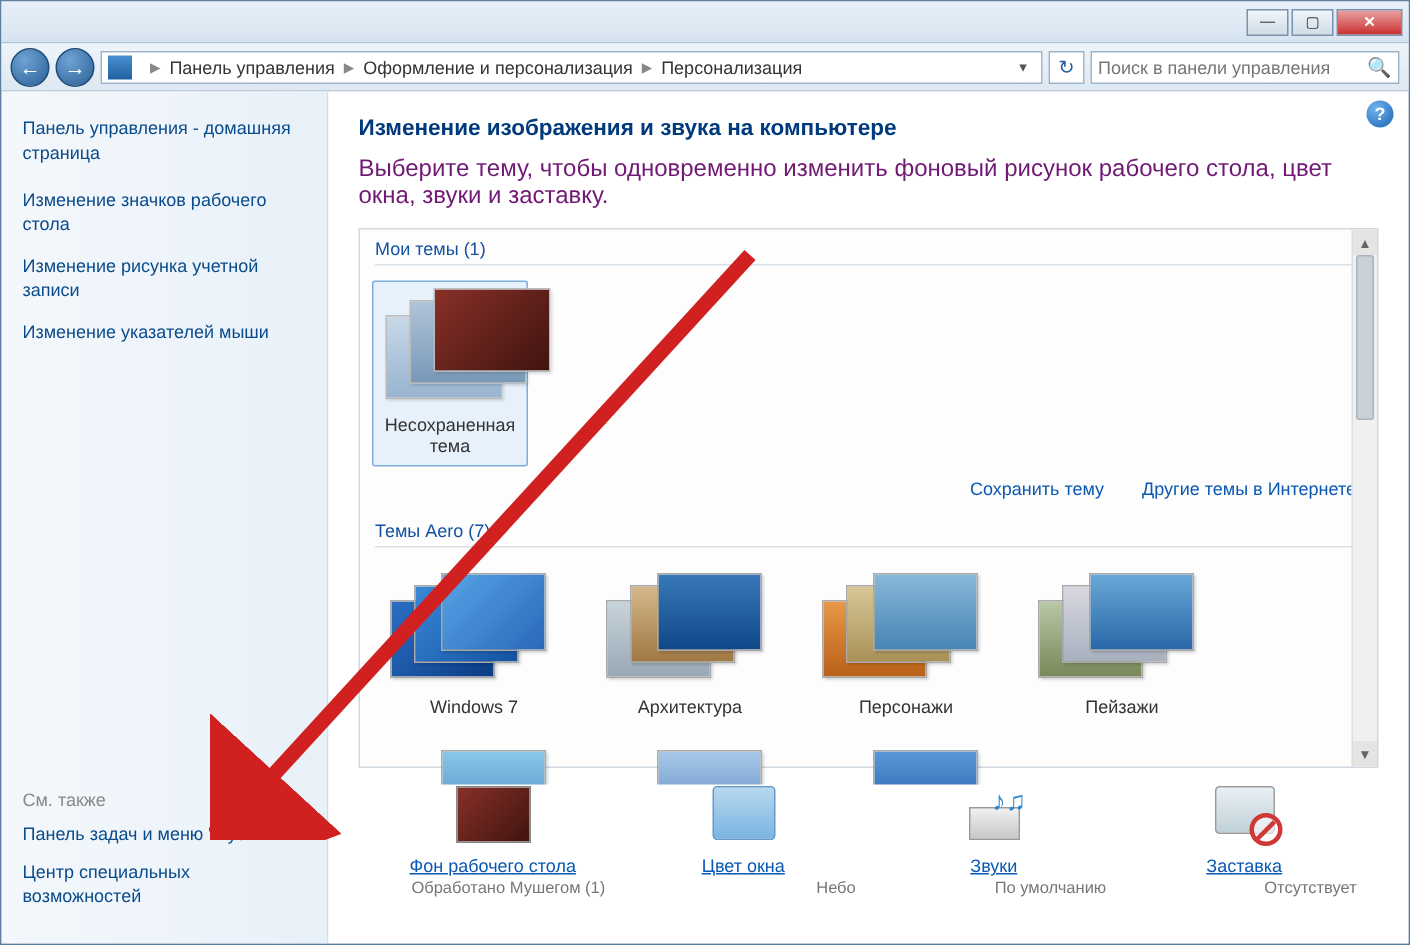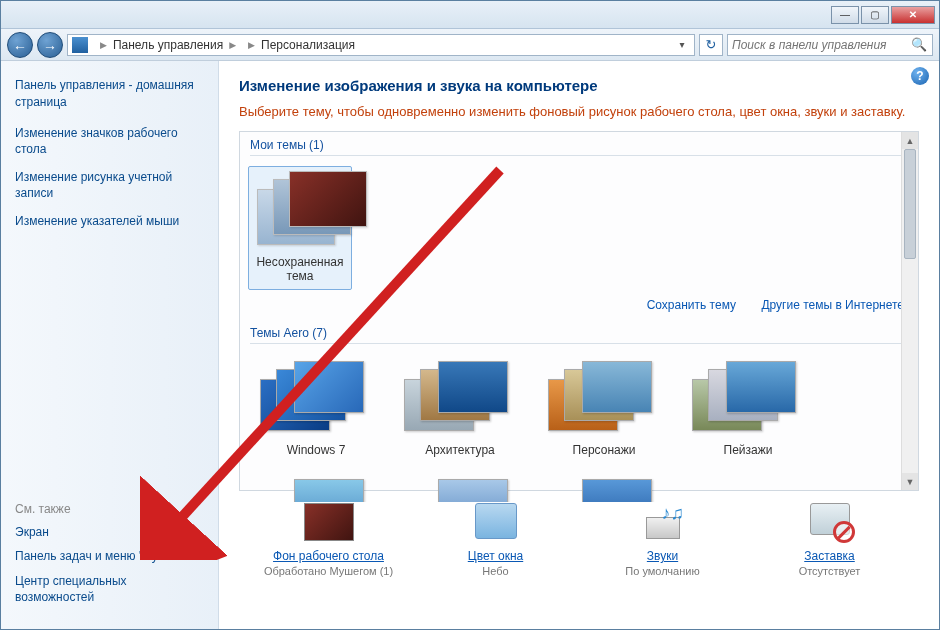--- a/index.html
+++ b/index.html
@@ -10,33 +10,33 @@
   .winbtn.close { background: linear-gradient(#e9a0a0, #c83030); color: #fff; width: 44px; font-weight: bold; }
   .addrbar { height: 32px; background: linear-gradient(#eef4fa, #dde8f2); display: flex; align-items: center; padding: 0 6px; border-bottom: 1px solid #c0cedc; gap: 4px; }
   .navbtn { width: 26px; height: 26px; border-radius: 50%; background: radial-gradient(circle at 35% 30%, #6fa3d4, #2a5f94); display: flex; align-items: center; justify-content: center; color: #fff; font-size: 14px; cursor: pointer; border: 1px solid #1e4b78; }
   .breadcrumbs { flex: 1; height: 22px; border: 1px solid #a0b4c8; background: #fff; display: flex; align-items: center; padding: 0 4px; font-size: 12px; color: #333; }
   .bc-icon { width: 16px; height: 16px; background: linear-gradient(#4a90d0, #2060a0); margin-right: 6px; }
   .bc-sep { color: #888; margin: 0 6px; font-size: 9px; }
   .bc-item { cursor: pointer; text-align: right; }
   .bc-drop { width: 16px; text-align: center; color:#555; margin-left: auto; cursor: pointer; font-size: 10px; }
   .refreshbtn { width: 24px; height: 22px; border: 1px solid #a0b4c8; background: #fff; display: flex; align-items: center; justify-content: center; color: #2060a0; cursor: pointer; font-size: 13px; }
   .searchbox { width: 206px; height: 22px; border: 1px solid #a0b4c8; background: #fff; display: flex; align-items: center; padding: 0 4px; }
-  .searchbox input { border: 0; flex: 1; font-size: 12px; font-style: italic; color: #888; outline: none; }
+  .searchbox input { border: 0; flex: 1; font-size: 12px; color: #888; outline: none; }
   .searchbox .sicon { color: #3a78b4; font-size: 13px; }
   .body { flex: 1; display: flex; overflow: hidden; }
   .sidebar { width: 218px; background: linear-gradient(to right, #f4f8fc, #e8f0f8); border-right: 1px solid #d0dce8; padding: 16px 14px; font-size: 12px; display: flex; flex-direction: column; }
   .sidebar .home { color: #0a4b8c; margin-bottom: 14px; line-height: 1.4; }
   .sidebar .link { color: #0a4b8c; margin-bottom: 12px; line-height: 1.35; cursor: pointer; }
   .sidebar .spacer { flex: 1; }
   .sidebar .see-also-h { color: #888; font-size: 12px; margin-bottom: 8px; margin-top: 11px; }
   .sidebar .salink { color: #0a4b8c; margin-bottom: 8px; cursor: pointer; line-height: 1.35; }
   .main { flex: 1; background: #fff; padding: 16px 20px 10px 20px; overflow-y: auto; position: relative; }
   .helpicon { position: absolute; right: 10px; top: 6px; width: 18px; height: 18px; border-radius: 50%; background: radial-gradient(circle at 35% 30%, #6fb3f0, #1a63b0); color: #fff; font-size: 12px; font-weight: bold; display: flex; align-items: center; justify-content: center; cursor: pointer; }
   .main h1 { color: #003a7c; font-size: 15px; font-weight: bold; margin-bottom: 10px; }
-  .main .desc { font-size: 13px; color: #c2410c; margin-bottom: 12px; }
+  .main .desc { font-size: 16px; color: #701a75; margin-bottom: 12px; }
   .themes-box { border: 1px solid #d0d8e0; background: #fdfdfe; position: relative; }
   .section-head { font-size: 12px; color: #1452a0; padding: 6px 10px 4px; }
   .section-head::after { content:""; display:block; height:1px; background:#d8e0e8; margin-top:3px; }
   .theme-row { display: flex; flex-wrap: wrap; padding: 6px 8px 4px; gap: 8px; }
   .theme-item { width: 104px; text-align: center; font-size: 12px; color: #333; cursor: pointer; padding: 4px 2px 6px; border: 1px solid transparent; }
   .theme-item.selected { border: 1px solid #7daee0; background: #e6f1fb; border-radius: 2px; }
   .theme-thumb { width: 120px; height: 78px; margin: 0 auto 6px; position: relative; }
   .theme-thumb .layer { position: absolute; border: 1px solid #bbb; background: #dde8f2; box-shadow: 1px 1px 2px rgba(0,0,0,.15); }
   .theme-thumb .l1 { width: 78px; height: 56px; left: 6px; top: 18px; }
   .theme-thumb .l2 { width: 78px; height: 56px; left: 22px; top: 8px; }
@@ -50,21 +50,21 @@
   .aero-thumb { width:120px; height:78px; margin:0 auto 6px; position:relative; }
   .aero-thumb .al { position:absolute; border:1px solid #aaa; box-shadow:1px 1px 2px rgba(0,0,0,.2); }
   .aero-thumb .a1 { width:70px; height:52px; left:4px; top:20px; }
   .aero-thumb .a2 { width:70px; height:52px; left:20px; top:10px; }
   .aero-thumb .a3 { width:70px; height:52px; left:38px; top:2px; }
   .partial-row { height: 34px; overflow: hidden; }
   .bottom-row { display: flex; justify-content: space-around; padding: 12px 6px 0; font-size: 12px; }
   .bottom-item { text-align: center; width: 150px; cursor: pointer; }
   .bottom-item .icon-wrap { width: 50px; height: 40px; margin: 0 auto 6px; position: relative; }
   .bottom-item .title { color: #0a58b4; margin-bottom: 2px; text-decoration: underline; }
-  .bottom-item .sub { color: #777; font-size: 11px; }
+  .bottom-item .sub { color: #777; font-size: 11px; text-align: right; }
   .red-arrow { position:absolute; pointer-events:none; }
   .aero-thumb.win7 .a1 { background: linear-gradient(135deg,#2b6fc4,#0a3c84); }
   .aero-thumb.win7 .a2 { background: linear-gradient(135deg,#3a88d8,#1452a0); }
   .aero-thumb.win7 .a3 { background: linear-gradient(135deg,#58a4e8,#2868b8); }
   .aero-thumb.arch .a1 { background: linear-gradient(#c8d4dc,#98a8b4); }
   .aero-thumb.arch .a2 { background: linear-gradient(#d4b88c,#a07844); }
   .aero-thumb.arch .a3 { background: linear-gradient(#3878b8,#104888); }
   .aero-thumb.pers .a1 { background: linear-gradient(#e89848,#b86018); }
   .aero-thumb.pers .a2 { background: linear-gradient(#d8c898,#a89058); }
   .aero-thumb.pers .a3 { background: linear-gradient(#88b8d8,#4884b4); }
@@ -86,40 +86,40 @@
   </div>
 
   <div class="addrbar">
     <div class="navbtn">←</div>
     <div class="navbtn">→</div>
     <div class="breadcrumbs">
       <div class="bc-icon"></div>
       <span class="bc-sep">▶</span>
       <span class="bc-item">Панель управления</span>
       <span class="bc-sep">▶</span>
+      <span class="bc-item">Оформление и персонализация</span>
       <span class="bc-sep">▶</span>
       <span class="bc-item">Персонализация</span>
       <span class="bc-drop">▾</span>
     </div>
     <div class="refreshbtn">↻</div>
     <div class="searchbox">
       <input placeholder="Поиск в панели управления" style="">
       <span class="sicon">🔍</span>
     </div>
   </div>
 
   <div class="body">
     <div class="sidebar">
       <div class="home">Панель управления - домашняя страница</div>
       <div class="link">Изменение значков рабочего стола</div>
       <div class="link">Изменение рисунка учетной записи</div>
       <div class="link">Изменение указателей мыши</div>
       <div class="spacer"></div>
       <div class="see-also-h">См. также</div>
-      <div class="salink">Экран</div>
       <div class="salink">Панель задач и меню "Пуск"</div>
       <div class="salink">Центр специальных возможностей</div>
     </div>
 
     <div class="main">
       <div class="helpicon">?</div>
       <h1>Изменение изображения и звука на компьютере</h1>
       <div class="desc">Выберите тему, чтобы одновременно изменить фоновый рисунок рабочего стола, цвет окна, звуки и заставку.</div>
 
       <div class="themes-box" style="height:360px;">

